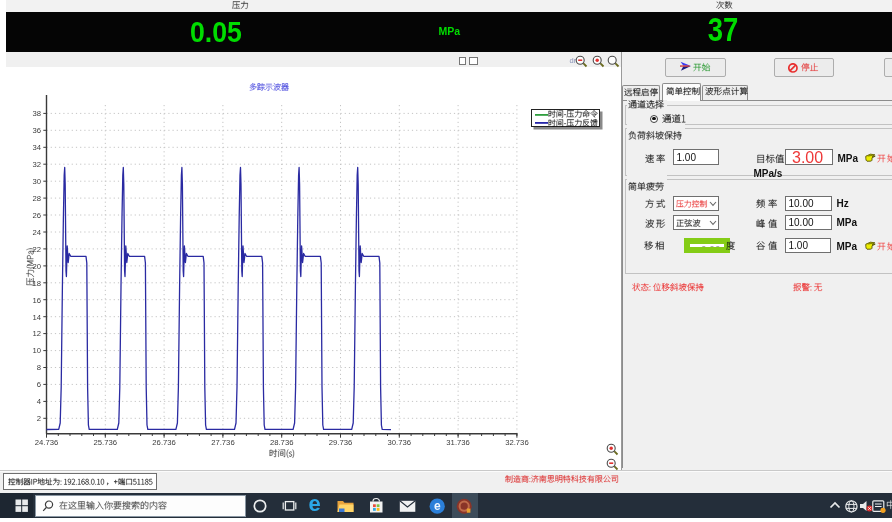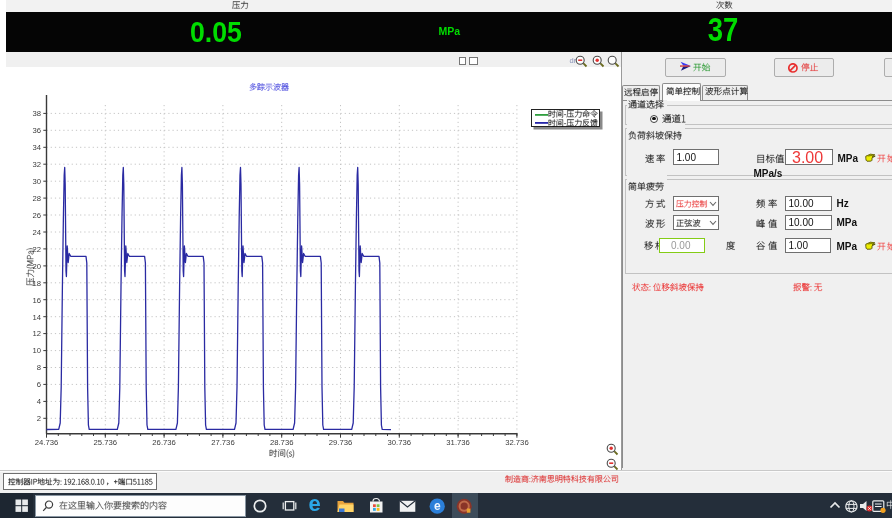--- a/index.html
+++ b/index.html
@@ -223,21 +223,21 @@
     <path transform="translate(0,8.0)" d="M3 -6.7H8.5V-6.4H3ZM2.6 0H8.8V0.3H2.6ZM3.6 -5.3H7.9V0.2H7.6V-5H3.9V0.2H3.6ZM3.7 -4H7.7V-3.7H3.7ZM3.7 -2.6H7.8V-2.3H3.7ZM3.8 -1.3H7.7V-1H3.8ZM5.7 -7.7 6 -7.7Q5.9 -7.3 5.8 -6.8Q5.7 -6.4 5.6 -5.9Q5.5 -5.5 5.4 -5.2L5.2 -5.2Q5.3 -5.6 5.4 -6Q5.5 -6.5 5.6 -6.9Q5.6 -7.4 5.7 -7.7ZM2.7 -7.7 3 -7.7Q2.7 -6.9 2.3 -6.1Q1.9 -5.4 1.5 -4.7Q1.1 -4.1 0.6 -3.6Q0.6 -3.6 0.5 -3.7Q0.5 -3.7 0.5 -3.7Q0.4 -3.8 0.4 -3.8Q0.9 -4.3 1.3 -4.9Q1.7 -5.5 2.1 -6.3Q2.4 -7 2.7 -7.7ZM1.7 -5.4 1.9 -5.7 1.9 -5.7V0.7H1.7Z" fill="#1a1a1a" stroke="#1a1a1a" stroke-width="0.28"></path>
   </svg>
 <div class="a" style="left:784.5px;top:214.8px;width:47px;height:15px;background:#fff;border:1px solid #6f6f6f;font-size:10px;color:#111;line-height:14.8px;padding-left:3px;overflow:hidden;white-space:nowrap">10.00</div>
 <div class="a" style="left:836.5px;top:217.3px;font-size:10px;color:#111;font-weight:700;white-space:nowrap;line-height:12px;">MPa</div>
 <svg style="position:absolute;left:643.5px;top:241px;overflow:visible" width="11" height="13">
     <path transform="translate(0,8.0)" d="M2.1 -7.1H2.3V0.7H2.1ZM0.6 -5H3.6V-4.8H0.6ZM2.1 -4.9 2.3 -4.9Q2.2 -4.4 2 -3.9Q1.8 -3.3 1.6 -2.8Q1.4 -2.3 1.1 -1.9Q0.9 -1.5 0.6 -1.2Q0.6 -1.2 0.5 -1.3Q0.5 -1.3 0.4 -1.4Q0.7 -1.7 1.1 -2.3Q1.4 -2.9 1.7 -3.6Q2 -4.3 2.1 -4.9ZM3.2 -7.6 3.4 -7.4Q3.1 -7.2 2.7 -7.1Q2.2 -7 1.7 -6.9Q1.2 -6.8 0.8 -6.7Q0.7 -6.7 0.7 -6.8Q0.7 -6.8 0.6 -6.9Q1.1 -7 1.6 -7.1Q2.1 -7.2 2.5 -7.3Q2.9 -7.5 3.2 -7.6ZM2.3 -4.5Q2.4 -4.4 2.5 -4.2Q2.7 -4 2.9 -3.7Q3.1 -3.5 3.2 -3.2Q3.4 -3 3.5 -2.9L3.2 -2.7Q3.2 -2.8 3 -3.1Q2.9 -3.3 2.7 -3.6Q2.5 -3.8 2.4 -4.1Q2.2 -4.3 2.1 -4.4ZM6.1 -7.7 6.4 -7.7Q6 -7.1 5.4 -6.5Q4.8 -5.8 3.9 -5.4Q3.8 -5.4 3.8 -5.4Q3.8 -5.5 3.7 -5.5Q3.7 -5.5 3.6 -5.5Q4.5 -6 5.1 -6.6Q5.8 -7.2 6.1 -7.7ZM6.7 -4.4 7 -4.3Q6.6 -3.7 5.8 -2.9Q5.1 -2.2 4 -1.7Q3.9 -1.7 3.9 -1.7Q3.9 -1.8 3.8 -1.8Q3.8 -1.8 3.7 -1.9Q4.5 -2.2 5 -2.6Q5.6 -3.1 6 -3.5Q6.5 -4 6.7 -4.4ZM5.5 -6.8H7.9V-6.5H5.3ZM7.9 -6.8H7.9L8 -6.8L8.1 -6.7Q7.8 -6.1 7.4 -5.6Q6.9 -5.1 6.3 -4.7Q5.7 -4.3 5.1 -4.1Q4.4 -3.8 3.7 -3.6Q3.7 -3.7 3.7 -3.7Q3.6 -3.8 3.6 -3.9Q4.2 -4 4.9 -4.3Q5.5 -4.5 6.1 -4.9Q6.7 -5.2 7.1 -5.7Q7.6 -6.1 7.9 -6.7ZM6.2 -3.5H8.6V-3.2H5.9ZM8.5 -3.5H8.5L8.6 -3.5L8.8 -3.4Q8.5 -2.5 7.9 -1.8Q7.4 -1.1 6.6 -0.6Q5.9 -0.1 5.1 0.2Q4.3 0.5 3.5 0.7Q3.5 0.6 3.4 0.6Q3.4 0.5 3.3 0.4Q4.1 0.3 4.9 -0Q5.7 -0.3 6.4 -0.8Q7.1 -1.3 7.7 -1.9Q8.2 -2.6 8.5 -3.4ZM4.8 -5.6 5 -5.8Q5.4 -5.6 5.7 -5.3Q6 -5 6.2 -4.8L6 -4.7Q5.8 -4.9 5.5 -5.1Q5.2 -5.4 4.8 -5.6ZM5.2 -2 5.4 -2.1Q5.8 -1.9 6.2 -1.5Q6.6 -1.2 6.8 -0.9L6.6 -0.7Q6.4 -1 6 -1.4Q5.6 -1.7 5.2 -2Z" fill="#1a1a1a" stroke="#1a1a1a" stroke-width="0.28"></path>
   </svg>
 <svg style="position:absolute;left:655px;top:241px;overflow:visible" width="11" height="13">
     <path transform="translate(0,8.0)" d="M4.6 -4.9H8.3V-4.6H4.6ZM4.7 -2.6H8.4V-2.3H4.7ZM4.7 -0.3H8.4V0H4.7ZM4.5 -7.1H8.5V0.6H8.2V-6.9H4.8V0.6H4.5ZM0.5 -5.7H4V-5.4H0.5ZM2.2 -7.7H2.5V0.6H2.2ZM2.2 -5.5 2.5 -5.5Q2.3 -4.9 2.1 -4.3Q1.9 -3.7 1.7 -3.1Q1.4 -2.5 1.1 -2.1Q0.8 -1.6 0.6 -1.2Q0.5 -1.3 0.5 -1.3Q0.4 -1.4 0.4 -1.4Q0.6 -1.8 0.9 -2.2Q1.2 -2.7 1.4 -3.2Q1.7 -3.8 1.9 -4.4Q2.1 -5 2.2 -5.5ZM2.5 -4.3Q2.6 -4.2 2.8 -4Q3 -3.8 3.2 -3.5Q3.5 -3.2 3.7 -3Q3.9 -2.8 4 -2.7L3.7 -2.4Q3.6 -2.6 3.4 -2.8Q3.2 -3.1 3 -3.3Q2.8 -3.6 2.6 -3.8Q2.4 -4 2.3 -4.2Z" fill="#1a1a1a" stroke="#1a1a1a" stroke-width="0.28"></path>
   </svg>
-<div class="a" style="left:659px;top:238px;width:46px;height:14.5px;background:#fff;border:1px solid #84cc16;font-size:10px;color:#9a9a9a;line-height:14.3px;padding-left:11px;overflow:hidden;white-space:nowrap">0.00</div>
+<div class="a" style="left:684px;top:238px;width:46px;height:14.5px;background:#fff;border:6px solid #84cc16;font-size:10px;color:#9a9a9a;line-height:14.3px;padding-left:11px;overflow:hidden;white-space:nowrap">0.00</div>
 <svg style="position:absolute;left:725.5px;top:241px;overflow:visible" width="11" height="13">
     <path transform="translate(0,8.0)" d="M1.9 -5.1H8.6V-4.9H1.9ZM2 -2.4H7.6V-2.1H2ZM3.6 -6.1H3.9V-3.5H6.7V-6.1H7V-3.2H3.6ZM7.5 -2.4H7.6L7.6 -2.4L7.8 -2.3Q7.4 -1.6 6.8 -1.1Q6.1 -0.6 5.3 -0.3Q4.5 0.1 3.6 0.3Q2.7 0.5 1.7 0.6Q1.7 0.6 1.7 0.5Q1.7 0.4 1.6 0.4Q2.5 0.3 3.4 0.1Q4.3 -0.1 5.1 -0.5Q5.9 -0.8 6.5 -1.2Q7.1 -1.7 7.5 -2.3ZM3.5 -2.1Q3.9 -1.4 4.7 -0.9Q5.6 -0.4 6.6 -0Q7.7 0.3 8.9 0.4Q8.8 0.4 8.8 0.5Q8.8 0.5 8.7 0.6Q8.7 0.6 8.7 0.7Q7.5 0.5 6.4 0.2Q5.4 -0.2 4.5 -0.7Q3.7 -1.3 3.2 -2ZM1.4 -6.7H8.8V-6.4H1.4ZM1.3 -6.7H1.6V-4.1Q1.6 -3.6 1.6 -3Q1.5 -2.4 1.4 -1.7Q1.3 -1.1 1.2 -0.5Q1 0.1 0.7 0.7Q0.7 0.6 0.6 0.6Q0.6 0.6 0.5 0.6Q0.5 0.5 0.5 0.5Q0.8 0 0.9 -0.6Q1.1 -1.2 1.2 -1.8Q1.3 -2.4 1.3 -3Q1.3 -3.6 1.3 -4.1ZM4.5 -7.7 4.8 -7.7Q4.9 -7.5 5.1 -7.2Q5.3 -6.9 5.4 -6.6L5.1 -6.5Q5 -6.8 4.9 -7.1Q4.7 -7.4 4.5 -7.7Z" fill="#1a1a1a" stroke="#1a1a1a" stroke-width="0.28"></path>
   </svg>
 <svg style="position:absolute;left:756px;top:241px;overflow:visible" width="11" height="13">
     <path transform="translate(0,8.0)" d="M2.3 -0H7.1V0.2H2.3ZM2.1 -2.9H7.2V0.6H7V-2.7H2.4V0.7H2.1ZM5.7 -7.3 5.9 -7.5Q6.3 -7.2 6.6 -7Q7 -6.7 7.4 -6.4Q7.7 -6.1 8 -5.8Q8.3 -5.5 8.5 -5.3L8.3 -5.1Q8.1 -5.3 7.8 -5.6Q7.5 -5.9 7.2 -6.2Q6.8 -6.5 6.4 -6.8Q6.1 -7.1 5.7 -7.3ZM3.3 -7.4 3.6 -7.3Q3.3 -6.9 2.9 -6.5Q2.5 -6.1 2 -5.7Q1.6 -5.4 1.2 -5.1Q1.1 -5.1 1.1 -5.2Q1 -5.2 1 -5.2Q0.9 -5.3 0.9 -5.3Q1.4 -5.5 1.8 -5.9Q2.2 -6.2 2.6 -6.6Q3 -7 3.3 -7.4ZM4.7 -5.9 4.9 -5.7Q4.5 -5 3.8 -4.3Q3.1 -3.7 2.3 -3.1Q1.5 -2.6 0.7 -2.3Q0.7 -2.3 0.6 -2.4Q0.6 -2.5 0.5 -2.5Q1.1 -2.7 1.7 -3.1Q2.4 -3.4 2.9 -3.9Q3.5 -4.3 3.9 -4.8Q4.4 -5.3 4.7 -5.9ZM4.8 -5.6Q5.1 -5.1 5.5 -4.6Q6 -4.2 6.6 -3.7Q7.1 -3.3 7.7 -3Q8.3 -2.6 8.9 -2.4Q8.9 -2.4 8.8 -2.4Q8.8 -2.3 8.8 -2.3Q8.7 -2.2 8.7 -2.2Q8.1 -2.4 7.5 -2.7Q6.9 -3.1 6.4 -3.5Q5.8 -4 5.3 -4.5Q4.9 -5 4.5 -5.5Z" fill="#1a1a1a" stroke="#1a1a1a" stroke-width="0.28"></path>
   </svg>
 <svg style="position:absolute;left:767.5px;top:241px;overflow:visible" width="11" height="13">
     <path transform="translate(0,8.0)" d="M3 -6.7H8.5V-6.4H3ZM2.6 0H8.8V0.3H2.6ZM3.6 -5.3H7.9V0.2H7.6V-5H3.9V0.2H3.6ZM3.7 -4H7.7V-3.7H3.7ZM3.7 -2.6H7.8V-2.3H3.7ZM3.8 -1.3H7.7V-1H3.8ZM5.7 -7.7 6 -7.7Q5.9 -7.3 5.8 -6.8Q5.7 -6.4 5.6 -5.9Q5.5 -5.5 5.4 -5.2L5.2 -5.2Q5.3 -5.6 5.4 -6Q5.5 -6.5 5.6 -6.9Q5.6 -7.4 5.7 -7.7ZM2.7 -7.7 3 -7.7Q2.7 -6.9 2.3 -6.1Q1.9 -5.4 1.5 -4.7Q1.1 -4.1 0.6 -3.6Q0.6 -3.6 0.5 -3.7Q0.5 -3.7 0.5 -3.7Q0.4 -3.8 0.4 -3.8Q0.9 -4.3 1.3 -4.9Q1.7 -5.5 2.1 -6.3Q2.4 -7 2.7 -7.7ZM1.7 -5.4 1.9 -5.7 1.9 -5.7V0.7H1.7Z" fill="#1a1a1a" stroke="#1a1a1a" stroke-width="0.28"></path>
   </svg>
 <div class="a" style="left:784.5px;top:238px;width:46.5px;height:14.5px;background:#fff;border:1px solid #6f6f6f;font-size:10px;color:#111;line-height:14.3px;padding-left:3px;overflow:hidden;white-space:nowrap">1.00</div>

